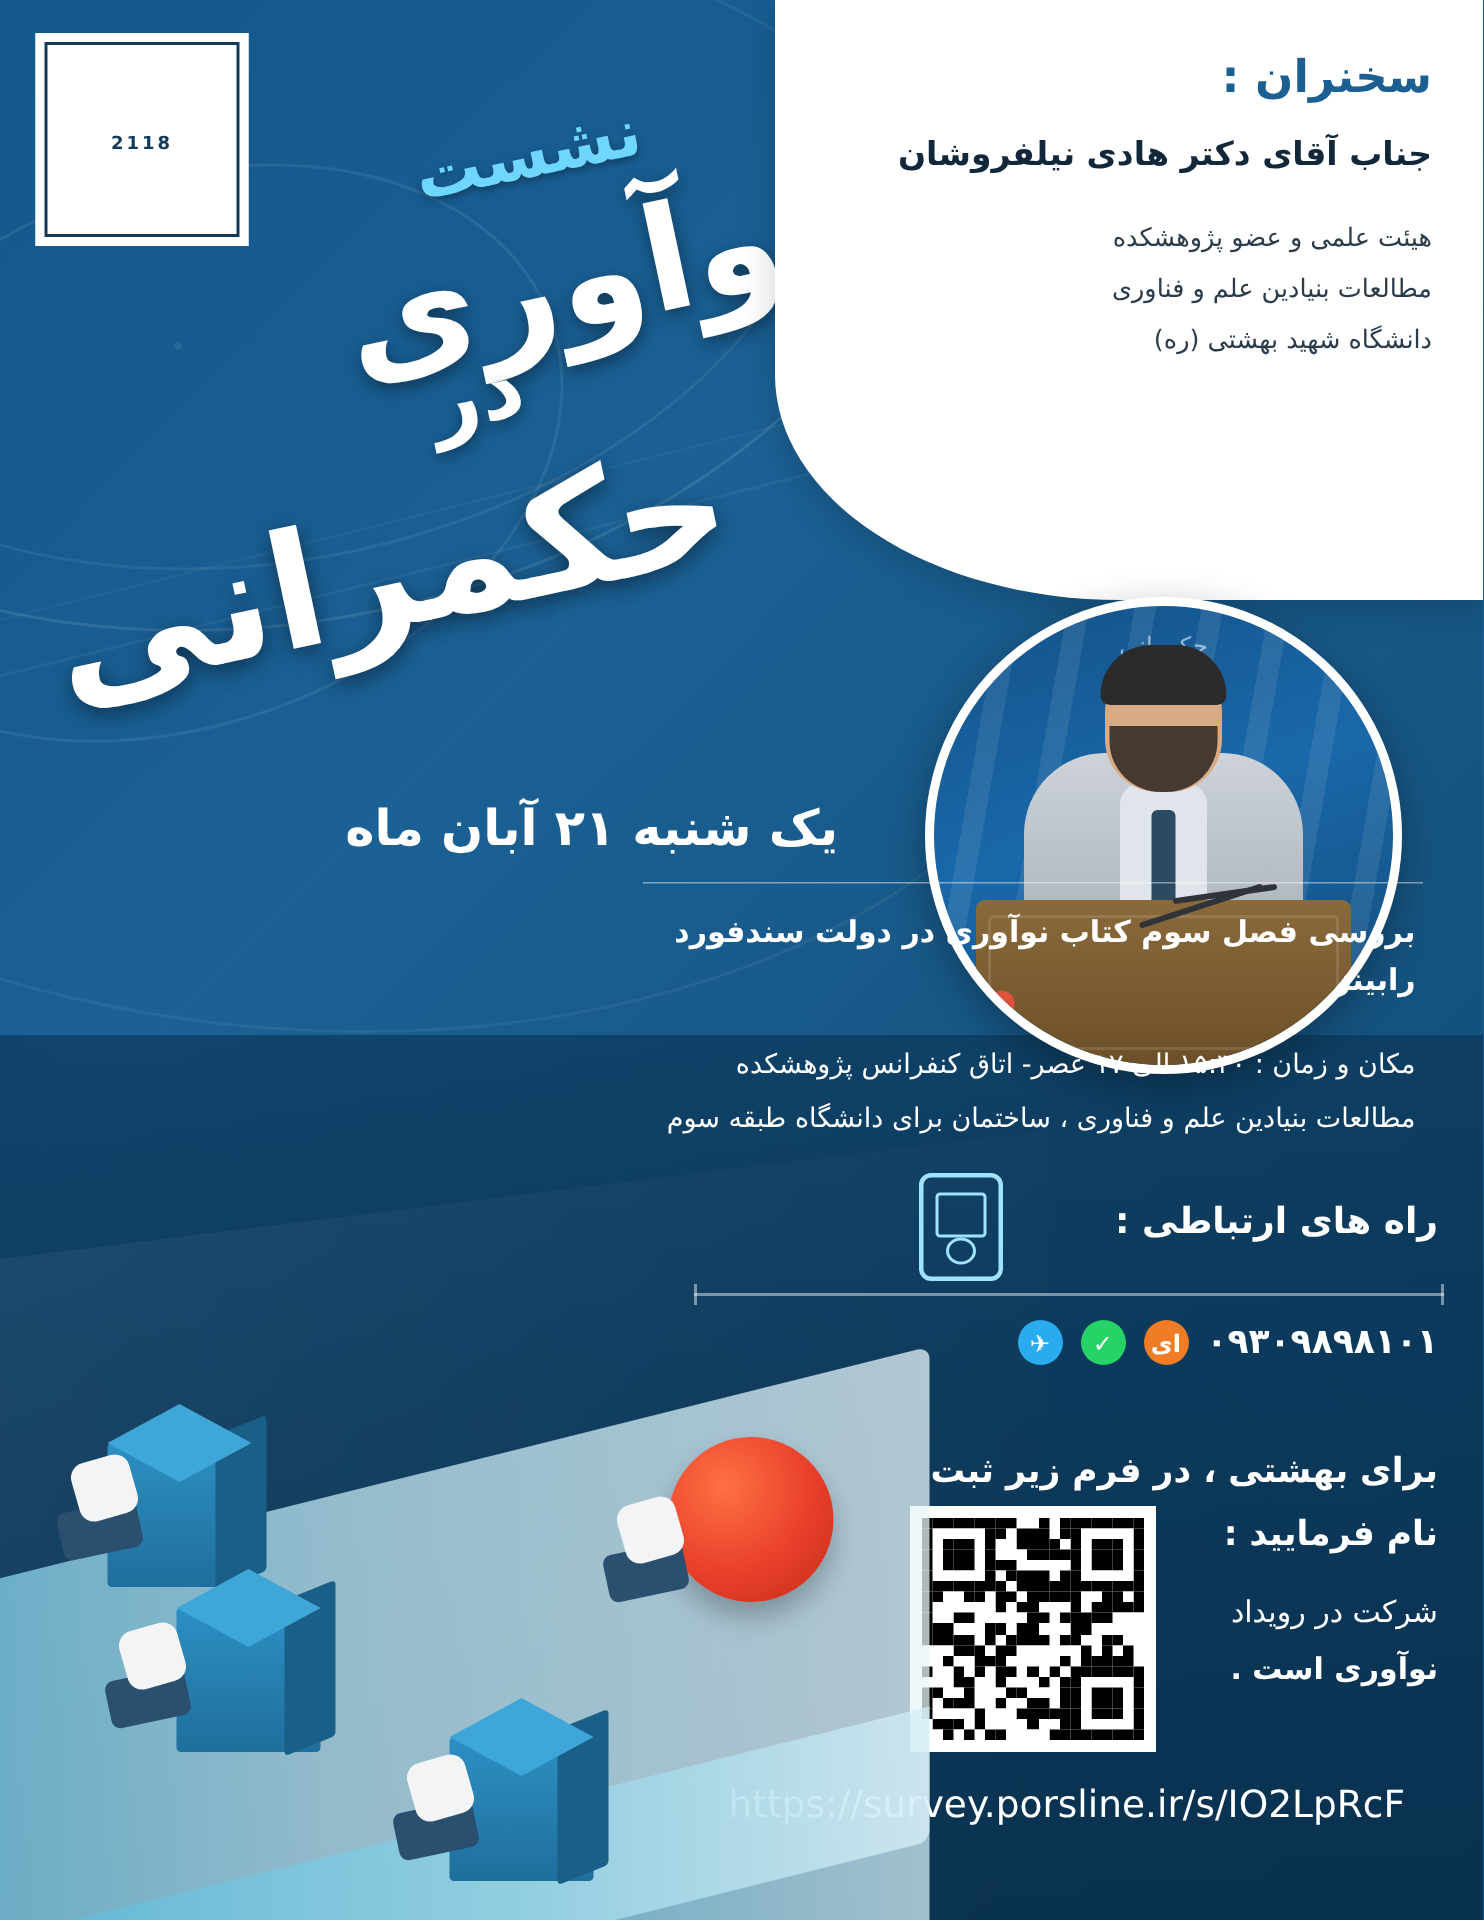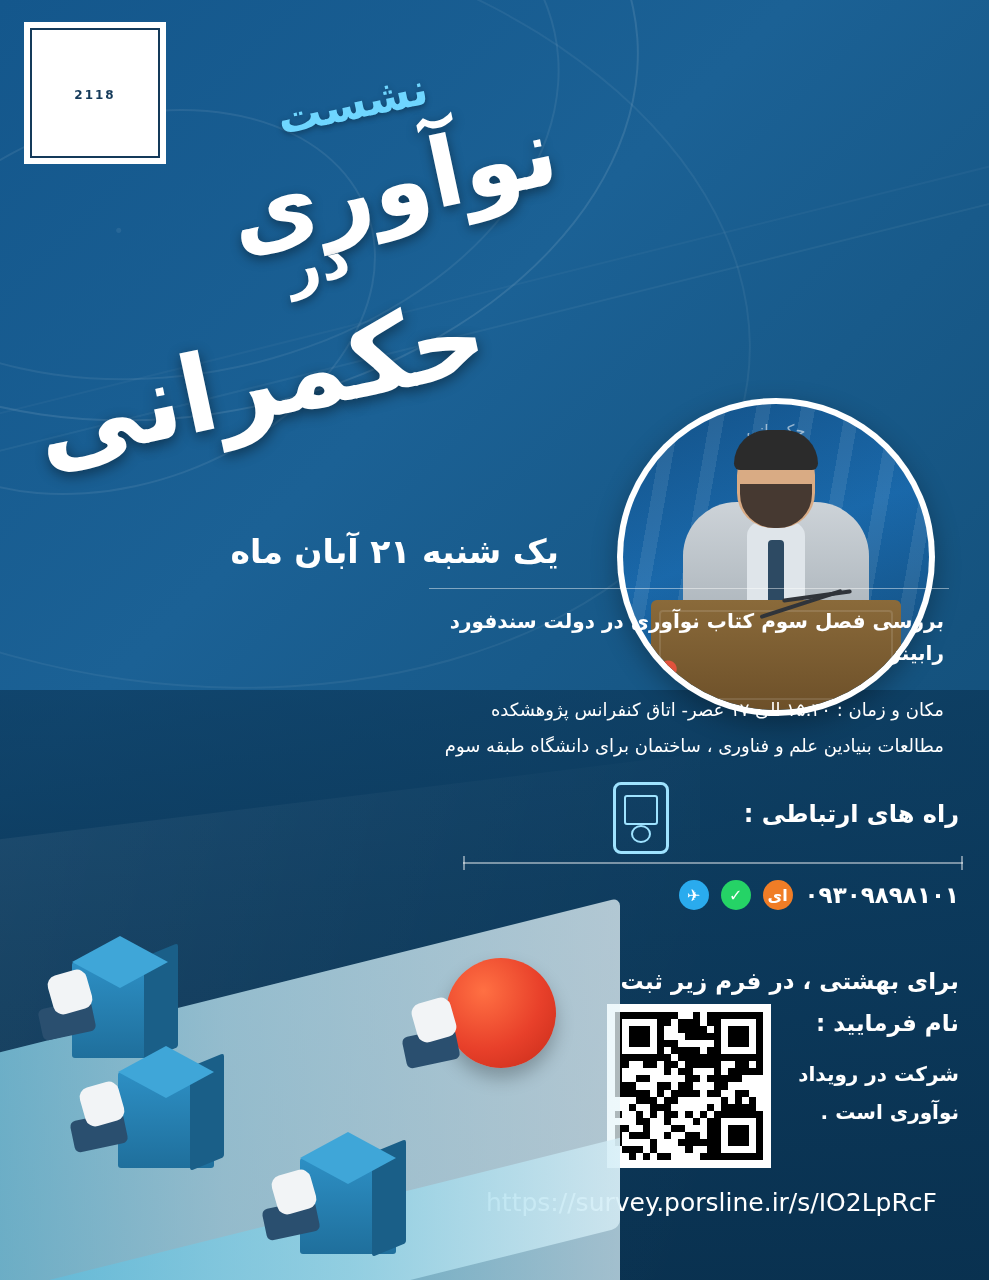--- a/index.html
+++ b/index.html
@@ -196,21 +196,21 @@
   .ico-wa{background:#25d366;}
   .ico-tg{background:#2aabee;}
 
   .signup1{
     position:absolute;right:30px;top:968px;color:#ffffff;font-size:23px;font-weight:bold;
   }
   .signup2{
     position:absolute;right:30px;top:1010px;color:#ffffff;font-size:23px;font-weight:bold;
   }
   .free1{
-    position:absolute;right:30px;top:1062px;color:#ffffff;font-size:20px;font-weight:bold;
+    position:absolute;right:30px;top:1062px;color:#ffffff;font-size:20px;font-weight:normal;
   }
   .free2{
     position:absolute;right:30px;top:1100px;color:#ffffff;font-size:20px;font-weight:bold;
   }
   .url{
     position:absolute;right:52px;top:1188px;color:#ffffff;font-size:25px;direction:ltr;
   }
 
   
   .qr{
@@ -269,20 +269,31 @@
     <div class="lg-inner">
       <span class="yr">2118</span>
     </div>
   </div>
 
   <div class="kicker">نشست</div>
   <div class="head1">نوآوری</div>
   <div class="head2">در</div>
   <div class="head3">حکمرانی</div>
 
+  <div class="speaker-card">
+    <div class="inner">
+      <div class="sp-title">سخنران :</div>
+      <div class="sp-name">جناب آقای دکتر هادی نیلفروشان</div>
+      <div class="sp-aff">
+        <div>هیئت علمی و عضو پژوهشکده</div>
+        <div>مطالعات بنیادین علم و فناوری</div>
+        <div>دانشگاه شهید بهشتی (ره)</div>
+      </div>
+    </div>
+  </div>
 
   <div class="photo-wrap">
     <div class="photo">
       <div class="backdrop"></div>
       <div class="wtext">حکمرانی</div>
       <div class="body-fig"></div>
       <div class="shirt"></div>
       <div class="tie"></div>
       <div class="head"></div>
       <div class="beard"></div>

